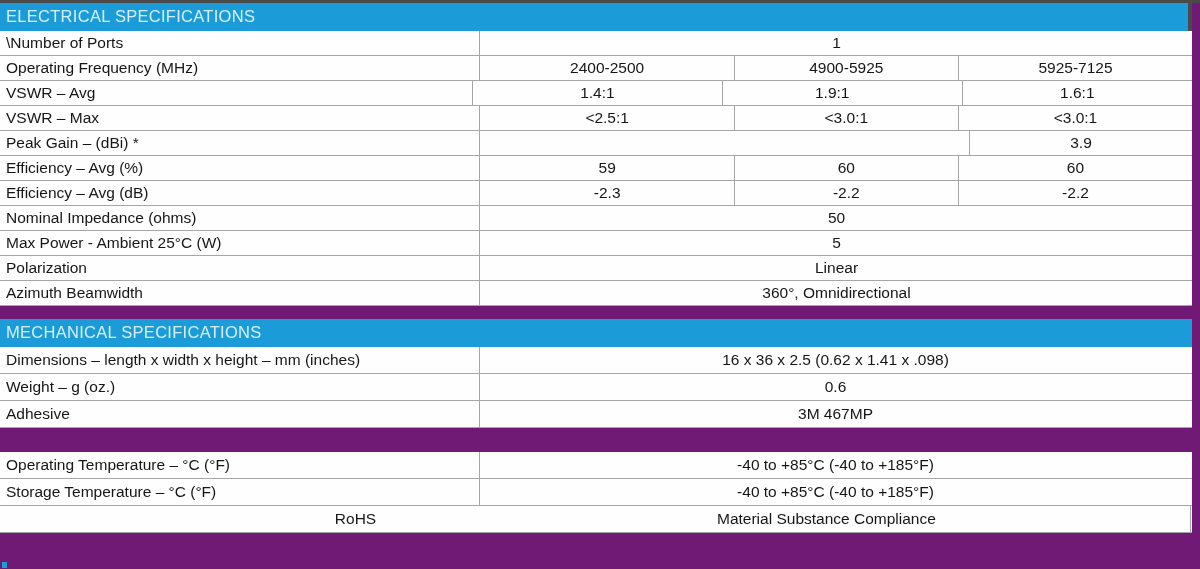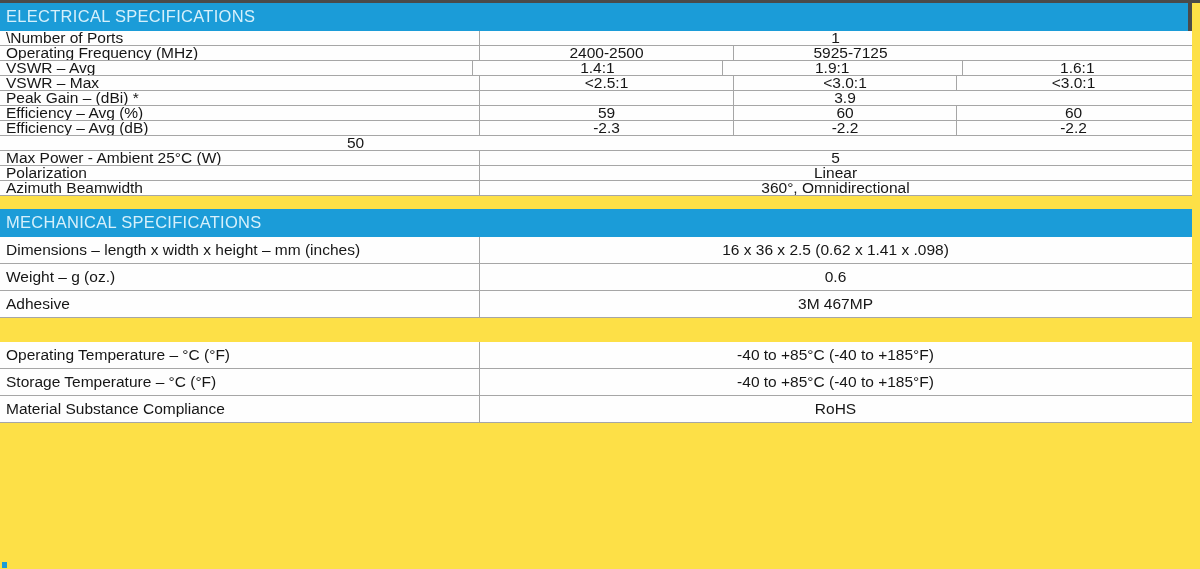--- a/index.html
+++ b/index.html
@@ -5,21 +5,21 @@
   * { margin: 0; padding: 0; box-sizing: border-box; }
   html, body {
     width: 1200px; height: 569px;
     background: #ffffff;
     font-family: "Liberation Sans", sans-serif;
     overflow: hidden;
   }
   .page {
     position: relative;
     width: 1200px; height: 569px;
-    background: #fde047;
+    background: #701a75;
   }
   .top-line {
     position: absolute;
     top: 0; left: 0;
     width: 1200px; height: 3px;
     background: var(--dark-border, #4a4a4a);
   }
   .sections {
     position: absolute;
     top: 3px; left: 0;
@@ -43,21 +43,21 @@
     transform: scaleX(0.97);
     transform-origin: left center;
     white-space: nowrap;
   }
   .spec-row {
     display: flex;
     align-items: stretch;
     border-bottom: 1px solid var(--row-border, #a6a6a6);
     background: #fefefe;
   }
-  .section-electrical .spec-row { height: 15px; }
+  .section-electrical .spec-row { height: 25px; justify-content: space-between; }
   .section-mechanical .spec-row,
   .section-environmental .spec-row { height: 27px; }
   .section-electrical { margin-bottom: 13px; }
   .section-mechanical { margin-bottom: 24px; }
   .cell {
     display: flex;
     align-items: center;
     font-size: 15.5px;
     color: #161616;
     white-space: nowrap;
@@ -92,20 +92,21 @@
         <div class="section-header">
           <span class="section-title">ELECTRICAL SPECIFICATIONS</span>
         </div>
         <div class="spec-row">
           <div class="cell cell-label">\Number of Ports</div>
           <div class="cell cell-value" style="width: 711px;">1</div>
         </div>
         <div class="spec-row">
           <div class="cell cell-label">Operating Frequency (MHz)</div>
           <div class="cell cell-value" style="width: 253px;">2400-2500</div>
+          <div class="cell cell-value cell-div" style="width: 223px;">4900-5925</div>
           <div class="cell cell-value cell-div" style="width: 234px;">5925-7125</div>
         </div>
         <div class="spec-row">
           <div class="cell cell-label">VSWR – Avg</div>
           <div class="cell cell-value" style="width: 253px;">1.4:1</div>
           <div class="cell cell-value cell-div" style="width: 223px;">1.9:1</div>
           <div class="cell cell-value cell-div" style="width: 234px; margin-left: 20px;">1.6:1</div>
         </div>
         <div class="spec-row">
           <div class="cell cell-label">VSWR – Max</div>
@@ -124,20 +125,21 @@
           <div class="cell cell-value cell-div" style="width: 223px;">60</div>
           <div class="cell cell-value cell-div" style="width: 234px;">60</div>
         </div>
         <div class="spec-row">
           <div class="cell cell-label">Efficiency – Avg (dB)</div>
           <div class="cell cell-value" style="width: 253px;">-2.3</div>
           <div class="cell cell-value cell-div" style="width: 223px;">-2.2</div>
           <div class="cell cell-value cell-div" style="width: 234px;">-2.2</div>
         </div>
         <div class="spec-row">
+          <div class="cell cell-label">Nominal Impedance (ohms)</div>
           <div class="cell cell-value" style="width: 711px;">50</div>
         </div>
         <div class="spec-row">
           <div class="cell cell-label">Max Power - Ambient 25°C (W)</div>
           <div class="cell cell-value" style="width: 711px;">5</div>
         </div>
         <div class="spec-row">
           <div class="cell cell-label">Polarization</div>
           <div class="cell cell-value" style="width: 711px;">Linear</div>
         </div>
@@ -166,19 +168,19 @@
       <div class="section section-environmental">
         <div class="spec-row">
           <div class="cell cell-label">Operating Temperature – °C (°F)</div>
           <div class="cell cell-value" style="width: 711px;">-40 to +85°C (-40 to +185°F)</div>
         </div>
         <div class="spec-row">
           <div class="cell cell-label">Storage Temperature – °C (°F)</div>
           <div class="cell cell-value" style="width: 711px;">-40 to +85°C (-40 to +185°F)</div>
         </div>
         <div class="spec-row">
+          <div class="cell cell-value" style="width: 711px;">RoHS</div>
           <div class="cell cell-label">Material Substance Compliance</div>
-          <div class="cell cell-value" style="width: 711px;">RoHS</div>
         </div>
       </div>
     </div>
   <div class="next-section-nub"></div>
 </div>
 
 </body></html>

